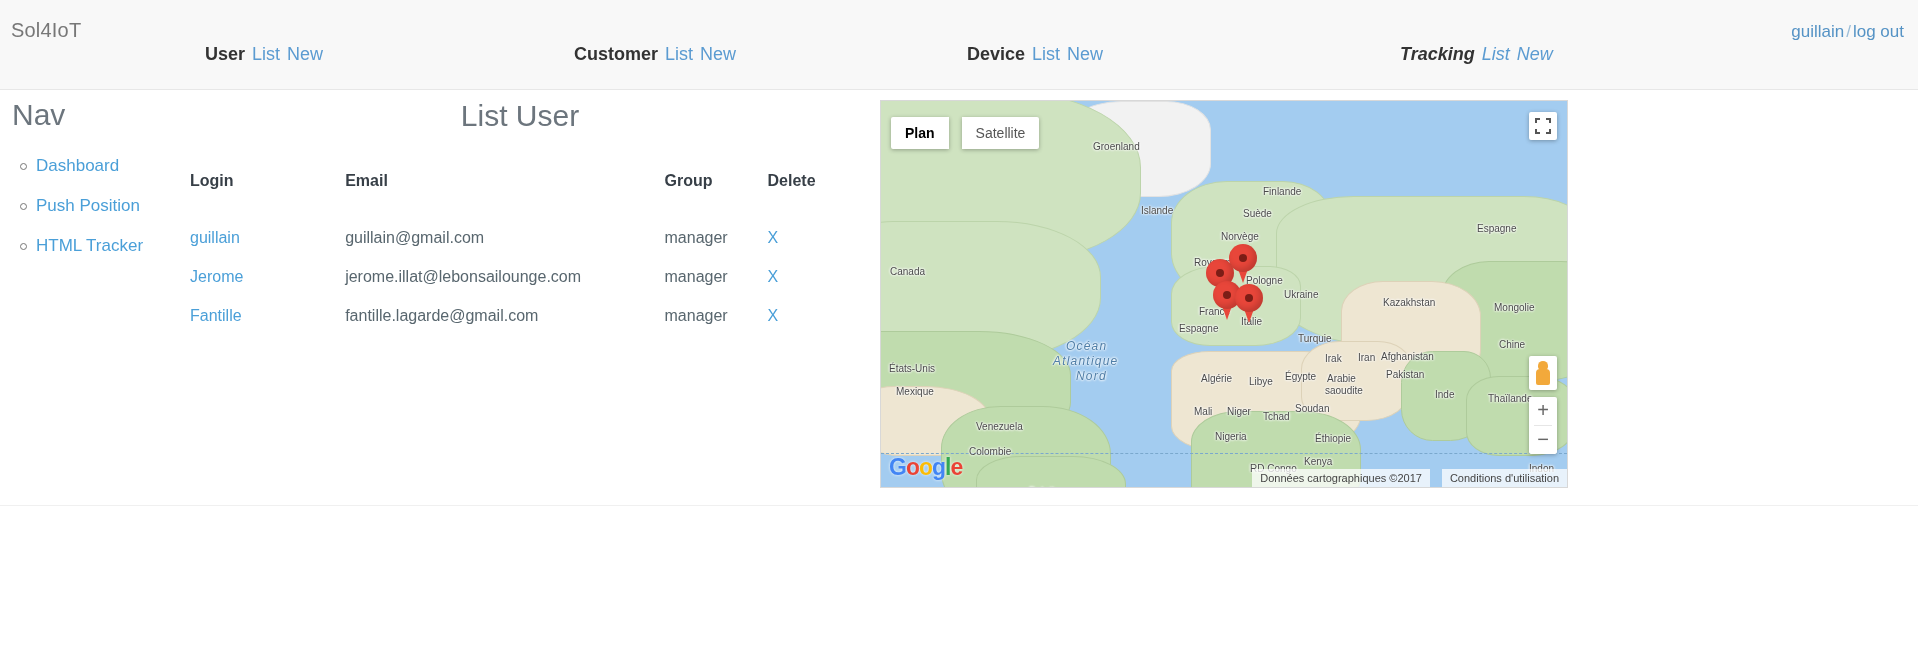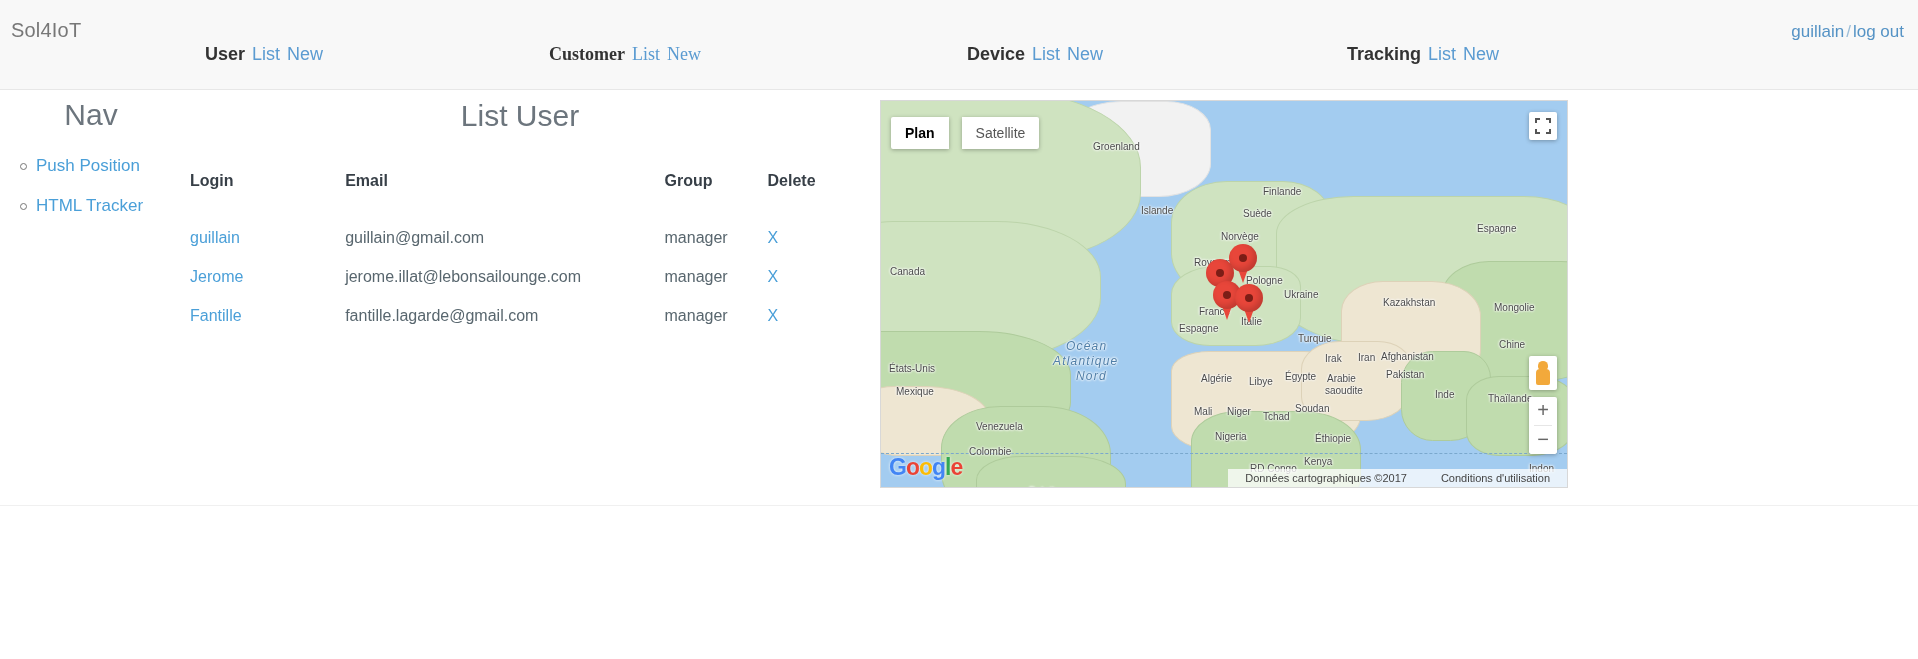--- a/index.html
+++ b/index.html
@@ -33,31 +33,30 @@
   }
   .navitem {
     position: absolute; top: 0;
     font-size: 18px; white-space: nowrap;
   }
   .navitem .nm { font-weight: bold; color: #333; margin-right: 7px; }
   .navitem .lk { color: #5b9bd1; margin-right: 7px; cursor: pointer; }
   .navitem .lk:last-child { margin-right: 0; }
 
   .nav-user     { left: 163px; }
-  .nav-customer { left: 507px; font-family: Liberation Serif, serif; }
+  .nav-customer { left: 532px; }
   .nav-device   { left: 925px; }
-  .nav-tracking { left: 1305px; }
+  .nav-tracking { left: 1358px; font-style: italic; }
 
   
   .sidebar { position: absolute; left: 0; top: 96px; width: 170px; }
   .sidebar h2 {
     margin: 0; padding: 0 0 0 12px;
     font-size: 30px; font-weight: normal; color: #6c757d;
     line-height: 38px;
-    text-align: center;
   }
   .navlist { list-style: none; margin: 22px 0 0 0; padding: 0 0 0 12px; }
   .navlist li {
     position: relative; padding-left: 24px;
     height: 40px; line-height: 20px;
     font-size: 17px;
   }
   .navlist li .bullet {
     position: absolute; left: 8px; top: 7px;
     width: 7px; height: 7px; border: 1px solid #777; border-radius: 50%;
@@ -166,21 +165,21 @@
     text-shadow: 0 0 3px rgba(255,255,255,.9);
   }
   .gmlogo .b1{color:#4285F4}.gmlogo .r1{color:#EA4335}.gmlogo .y1{color:#FBBC05}
   .gmlogo .b2{color:#4285F4}.gmlogo .g1{color:#34A853}.gmlogo .r2{color:#EA4335}
 
   .attrib {
     position: absolute; right: 0; bottom: 0; display: flex; gap: 0; z-index: 5;
     font-size: 11px; color: #444;
   }
   .attrib span {
-    background: rgba(255,255,255,.75); padding: 3px 17px; white-space: nowrap;
+    background: rgba(255,255,255,.75); padding: 3px 8px; white-space: nowrap; margin-left: 12px;
   }
 
   .marker { position: absolute; width: 28px; height: 40px; z-index: 4; cursor: pointer; }
   .marker .pin {
     position: absolute; left: 0; top: 0; width: 28px; height: 28px;
     background: #e8463a; border-radius: 50%;
     box-shadow: inset -3px -3px 6px rgba(0,0,0,.18);
   }
   .marker .tail {
     position: absolute; left: 7px; top: 19px; width: 14px; height: 20px;
@@ -224,20 +223,24 @@
       </div>
       <div class="navitem nav-tracking">
         <span class="nm">Tracking</span><span class="lk">List</span><span class="lk">New</span>
       </div>
     </div>
   </div>
 
   <div class="sidebar">
     <h2>Nav</h2>
     <ul class="navlist">
+      <li>
+        <span class="bullet"></span>
+        <a>Dashboard</a>
+      </li>
       <li>
         <span class="bullet"></span>
         <a>Push Position</a>
       </li>
       <li>
         <span class="bullet"></span>
         <a>HTML Tracker</a>
       </li>
     </ul>
   </div>

